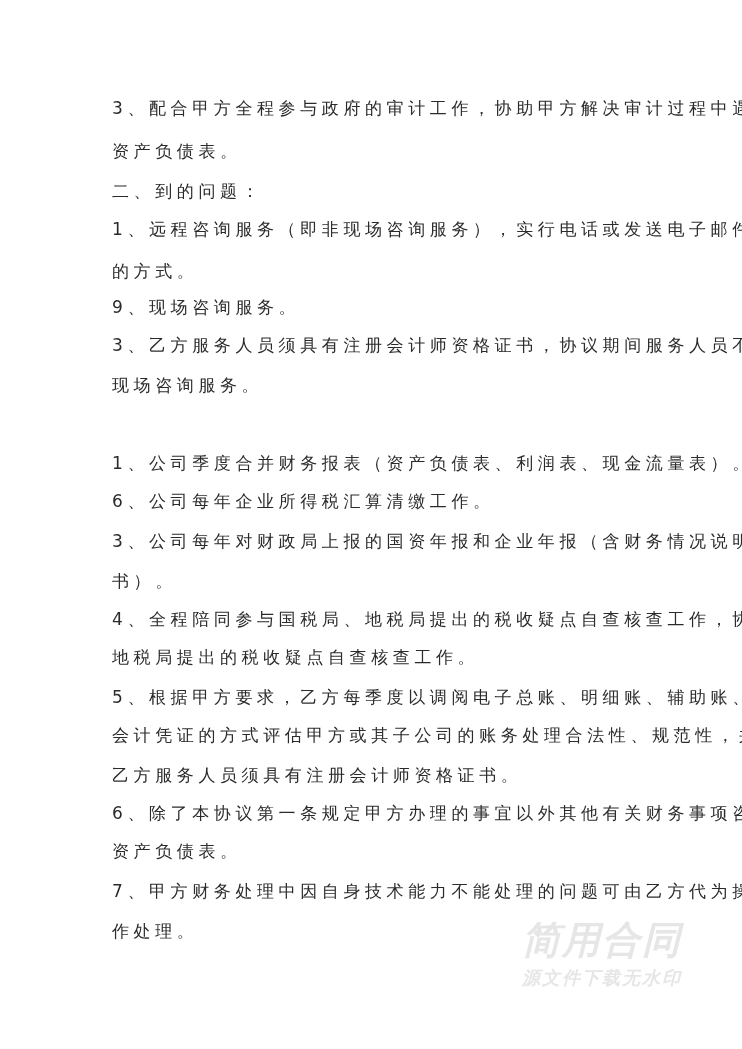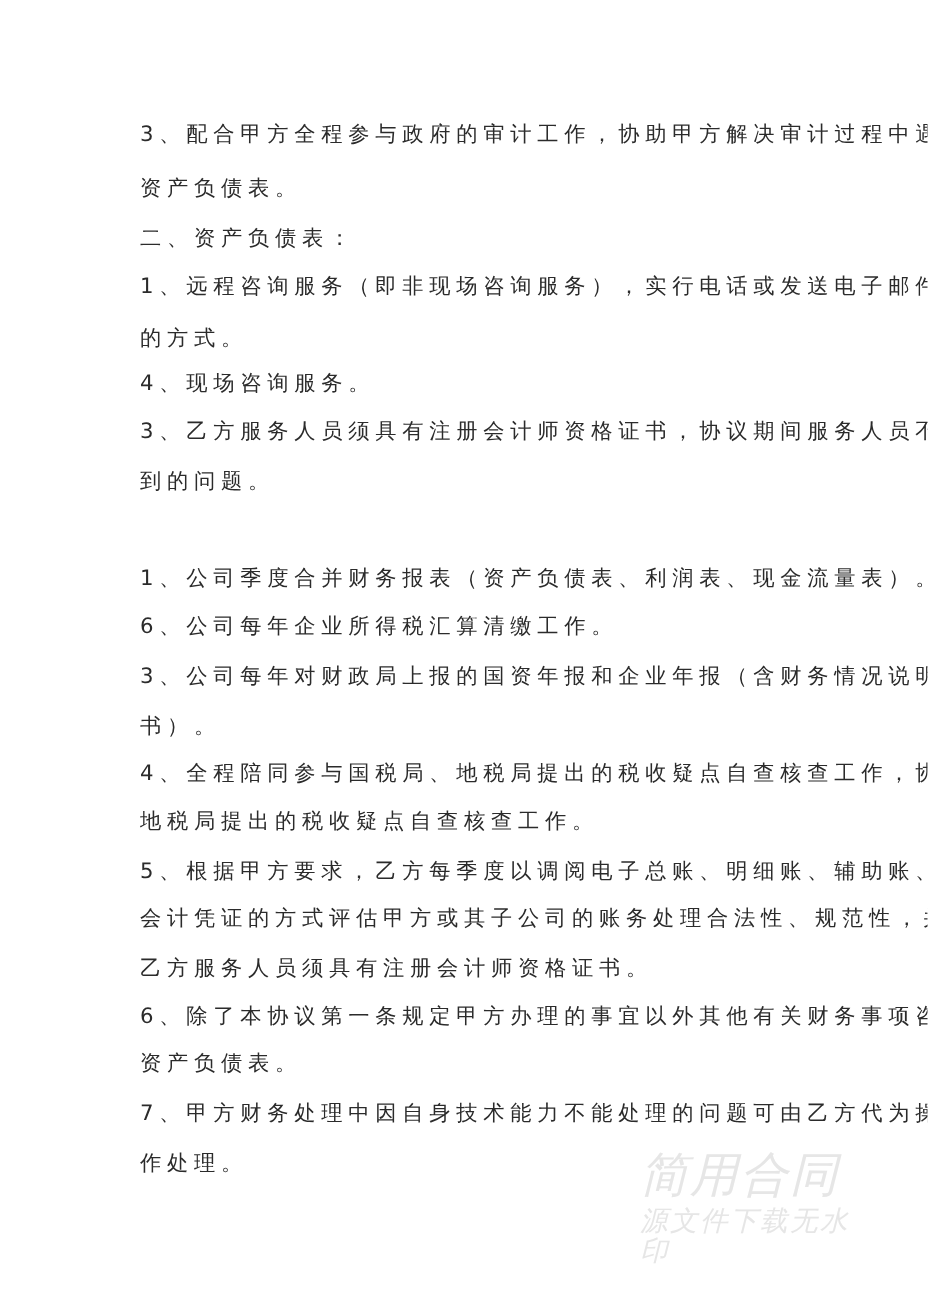--- a/index.html
+++ b/index.html
@@ -29,49 +29,49 @@
       letter-spacing: 4.6px;
       white-space: nowrap;
       line-height: 20px;
       color: #2b2b2b;
     }
     .watermark {
       position: absolute;
       left: 512px;
       top: 918px;
       width: 180px;
-      text-align: left;
+      text-align: center;
       color: #e6e6e6;
       font-style: italic;
-      font-weight: normal;
+      font-weight: bold;
     }
     .wm-title {
       font-size: 38px;
       letter-spacing: 2px;
       line-height: 44px;
     }
     .wm-sub {
-      font-size: 22px;
+      font-size: 18px;
       letter-spacing: 2px;
       line-height: 24px;
       margin-top: 4px;
     }
   </style>
 </head>
 <body>
 
 <div class="page">
   <div class="line" style="top:98px">3、配合甲方全程参与政府的审计工作，协助甲方解决审计过程中遇</div>
   <div class="line" style="top:141px">资产负债表。</div>
-  <div class="line" style="top:181px">二、资产负债表：</div>
+  <div class="line" style="top:181px">二、到的问题：</div>
   <div class="line" style="top:219px">1、远程咨询服务（即非现场咨询服务），实行电话或发送电子邮件</div>
   <div class="line" style="top:261px">的方式。</div>
-  <div class="line" style="top:297px">4、现场咨询服务。</div>
+  <div class="line" style="top:297px">9、现场咨询服务。</div>
   <div class="line" style="top:335px">3、乙方服务人员须具有注册会计师资格证书，协议期间服务人员不</div>
-  <div class="line" style="top:375px">到的问题。</div>
+  <div class="line" style="top:375px">现场咨询服务。</div>
   <div class="line" style="top:453px">1、公司季度合并财务报表（资产负债表、利润表、现金流量表）。</div>
   <div class="line" style="top:491px">6、公司每年企业所得税汇算清缴工作。</div>
   <div class="line" style="top:531px">3、公司每年对财政局上报的国资年报和企业年报（含财务情况说明</div>
   <div class="line" style="top:571px">书）。</div>
   <div class="line" style="top:609px">4、全程陪同参与国税局、地税局提出的税收疑点自查核查工作，协</div>
   <div class="line" style="top:647px">地税局提出的税收疑点自查核查工作。</div>
   <div class="line" style="top:687px">5、根据甲方要求，乙方每季度以调阅电子总账、明细账、辅助账、</div>
   <div class="line" style="top:725px">会计凭证的方式评估甲方或其子公司的账务处理合法性、规范性，并</div>
   <div class="line" style="top:765px">乙方服务人员须具有注册会计师资格证书。</div>
   <div class="line" style="top:803px">6、除了本协议第一条规定甲方办理的事宜以外其他有关财务事项咨</div>

